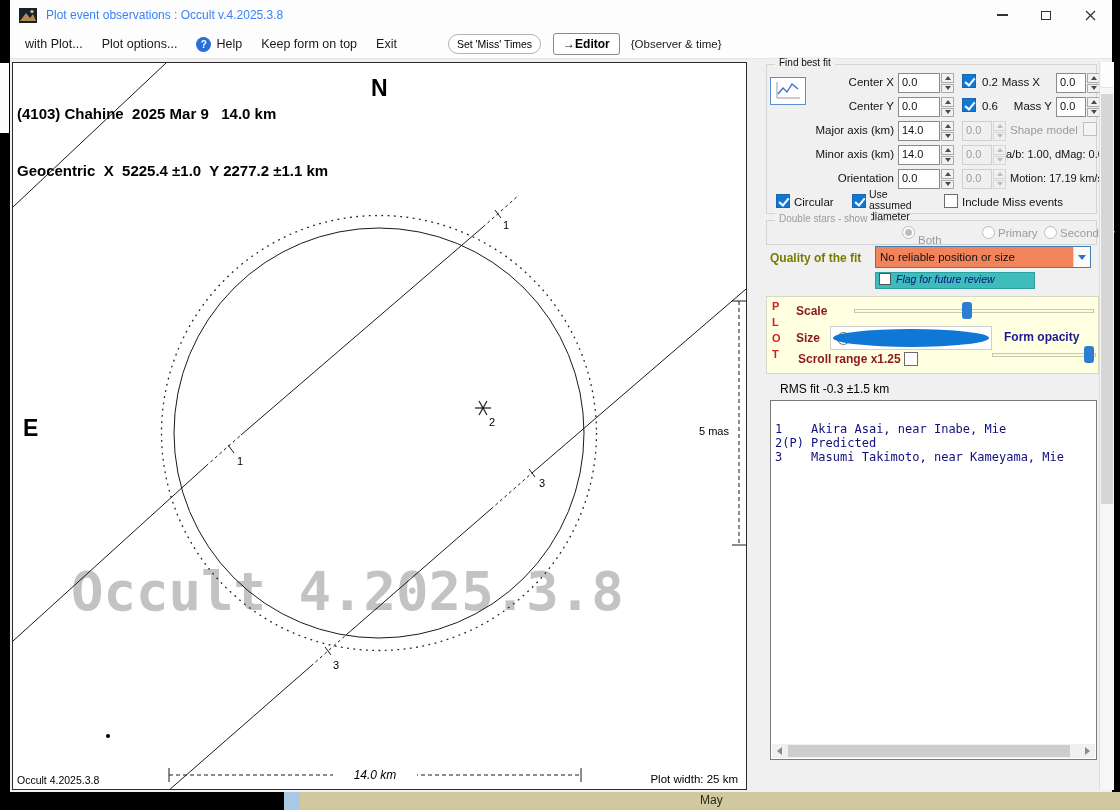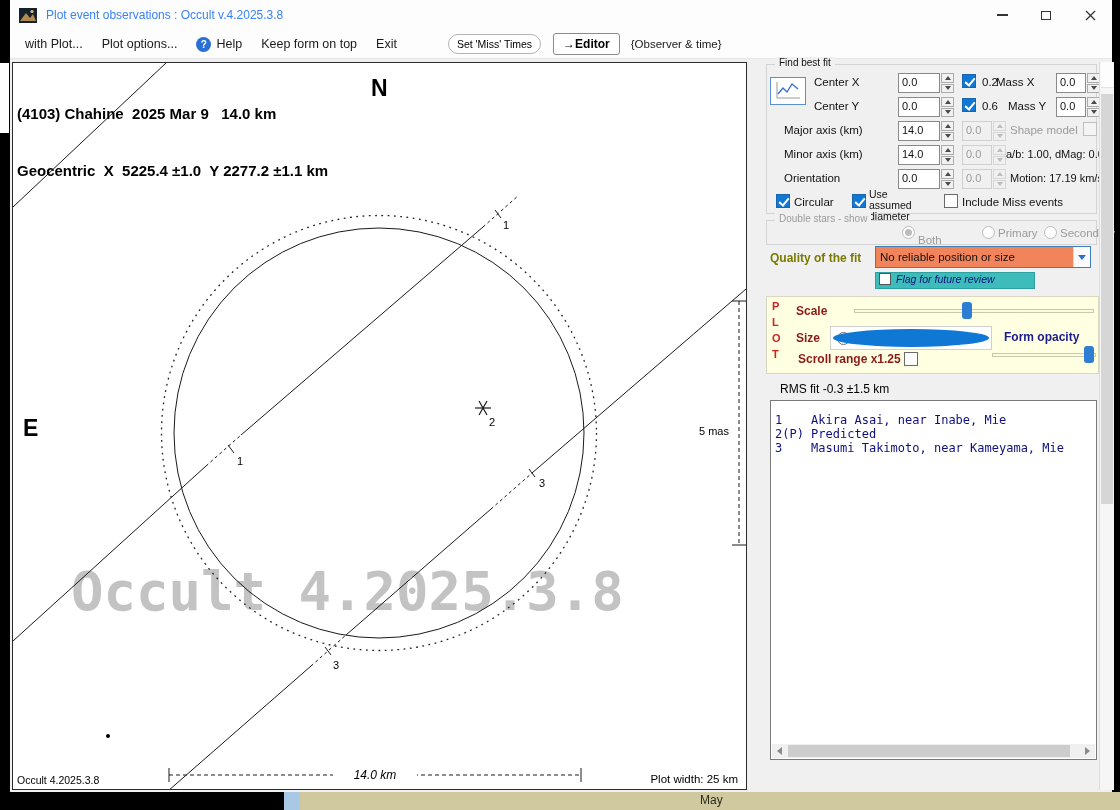--- a/index.html
+++ b/index.html
@@ -33,21 +33,21 @@
   .watermark { position:absolute; left:58px; top:497px; font-family:"DejaVu Sans Mono", monospace; font-size:54px; font-weight:bold; color:#c3c3c3; white-space:pre; }
   .footer-left  { position:absolute; left:4px; bottom:3px; font-size:10.5px; }
   .footer-right { position:absolute; right:8px; bottom:4px; font-size:11.5px; }
 
   
   .right-panel { position:absolute; left:746px; top:62px; width:344px; height:728px; background:#f0f0f0; font-size:11.5px; color:#111; }
   .group { position:absolute; border:1px solid #d4d4d4; }
   .gtitle { position:absolute; top:-8px; left:8px; background:#f0f0f0; padding:0 4px; font-size:10px; white-space:nowrap; }
   .dis-text { color:#9b9b9b; }
   .lab { position:absolute; font-size:11.5px; white-space:nowrap; }
-  .lab.r { text-align:left; }
+  .lab.r { text-align:right; }
   .small2 { font-size:10.5px; line-height:11px; white-space:normal; }
 
   .fitbtn { position:absolute; width:36px; height:28px; background:#fff; border:1px solid #5a8fd0; padding:2px; }
 
   .spin { position:absolute; display:flex; height:20px; }
   .spin .val { width:42px; border:1px solid #8a8a8a; background:#fff; font-size:11px; padding:2px 3px 0; }
   .spin .arr { width:13px; display:flex; flex-direction:column; margin-left:1px; }
   .spin .arr div { flex:1; border:1px solid #ababab; background:#f1f1f1; position:relative; }
   .spin .arr div + div { margin-top:1px; }
   .spin .arr div::after { content:""; position:absolute; left:50%; top:50%; transform:translate(-50%,-50%); border-left:3px solid transparent; border-right:3px solid transparent; }
@@ -88,21 +88,21 @@
   .slider { position:absolute; }
   .slider .track { position:absolute; left:0; right:0; top:7px; height:4px; background:#fbfbdf; border:1px solid #c9c9ad; }
   .slider .thumb { position:absolute; top:0; width:10px; height:17px; background:#2d7dd2; border-radius:3px; }
 
   .sizebox { position:absolute; left:74px; top:264px; width:162px; height:24px; background:#fff; border:1px solid #cfcfcf; display:flex; align-items:center; padding:0 6px; gap:4px; }
   .sizebox .slab { font-size:11.5px; margin-right:9px; white-space:nowrap; }
   .sizebox .slab.sel { color:#8b1a1a; font-weight:bold; }
 
   .rms { position:absolute; left:24px; top:320px; font-size:12px; color:#000; }
 
-  .listbox { position:absolute; left:14px; top:338px; width:327px; height:360px; background:#fff; border:1px solid #7a7a7a; font-family:"DejaVu Sans Mono", monospace; font-size:12px; color:#10107e; padding:12px 3px 0 4px; }
+  .listbox { position:absolute; left:14px; top:338px; width:327px; height:360px; background:#fff; border:1px solid #7a7a7a; font-family:"DejaVu Sans Mono", monospace; font-size:12px; color:#10107e; padding:21px 3px 0 4px; }
   .listbox .row { white-space:pre; line-height:14px; overflow:hidden; }
   .hscroll { position:absolute; left:1px; right:1px; bottom:1px; height:14px; background:#f0f0f0; }
   .hscroll .thumb { position:absolute; left:16px; width:282px; top:1px; bottom:1px; background:#cdcdcd; }
   .hs-ar { position:absolute; top:0; width:15px; height:14px; background:#f0f0f0; display:flex; align-items:center; justify-content:center; }
   .hs-ar.l { left:0; } .hs-ar.r { right:0; }
   .hs-ar.l::after { content:""; border-top:4px solid transparent; border-bottom:4px solid transparent; border-right:5px solid #8a8a8a; }
   .hs-ar.r::after { content:""; border-top:4px solid transparent; border-bottom:4px solid transparent; border-left:5px solid #8a8a8a; }
 
   .vscroll { position:absolute; left:1089px; top:62px; width:15px; height:728px; background:#f6f6f6; border-left:1px solid #ddd; }
   .vscroll .vthumb { position:absolute; left:1px; right:1px; top:32px; height:410px; background:#d6d6d6; }

